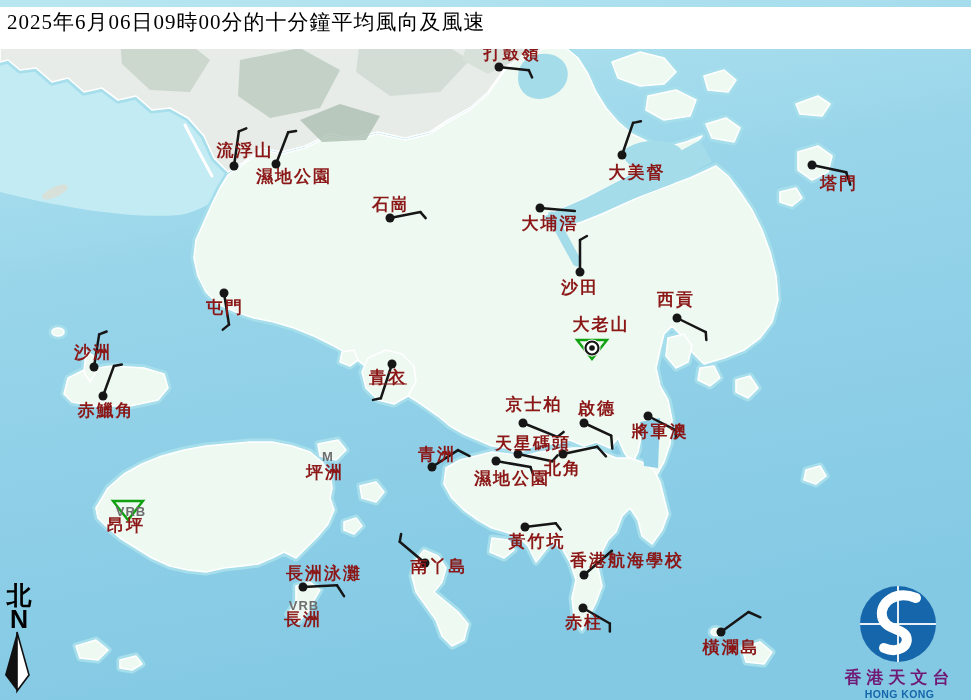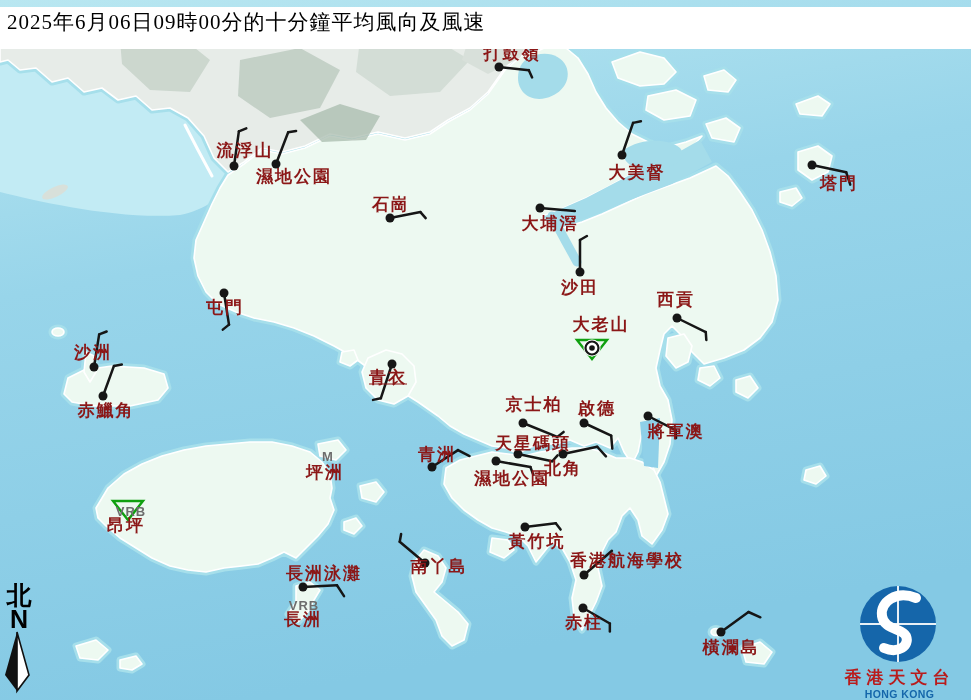--- a/index.html
+++ b/index.html
@@ -15,21 +15,21 @@
             font-size:13px;font-weight:700;letter-spacing:1px;white-space:nowrap;
             font-family:"Liberation Sans","DejaVu Sans",sans-serif;}
   .title-bar{position:absolute;left:0;top:7px;width:971px;height:42px;background:#ffffff;
              color:#000;font-size:21px;line-height:30px;padding-left:7px;box-sizing:border-box;
              letter-spacing:1px;font-weight:500;white-space:nowrap;}
   .compass{position:absolute;left:2px;top:583px;width:34px;text-align:center;color:#000;}
   .compass .hanzi{font-size:25px;font-weight:700;line-height:25px;display:block;}
   .compass .letter{font-family:"Liberation Sans","DejaVu Sans",sans-serif;
                    font-size:25px;font-weight:800;line-height:22px;display:block;}
   .logo-block{position:absolute;left:832px;top:584px;width:135px;text-align:center;}
-  .logo-cn{color:#b91c1c;font-size:17px;font-weight:700;letter-spacing:5px;line-height:20px;
+  .logo-cn{color:#701a75;font-size:17px;font-weight:700;letter-spacing:5px;line-height:20px;
            font-family:"Liberation Serif","DejaVu Serif",serif;}
   .logo-en{color:#1566aa;font-size:10.5px;font-weight:700;letter-spacing:0.4px;line-height:13px;
            font-family:"Liberation Sans","DejaVu Sans",sans-serif;}
 </style>
 </head>
 <body>
 
 <div class="screen">
 
   <svg id="base-map" width="971" height="700" viewBox="0 0 971 700">
@@ -287,21 +287,21 @@
       <div class="st-label" style="left: 550px; top: 223px;">大埔滘</div>
       <div class="st-label" style="left: 580px; top: 287px;">沙田</div>
       <div class="st-label" style="left: 225px; top: 307px;">屯門</div>
       <div class="st-label" style="left: 676px; top: 299px;">西貢</div>
       <div class="st-label" style="left: 93px; top: 352px;">沙洲</div>
       <div class="st-label" style="left: 601px; top: 324px;">大老山</div>
       <div class="st-label" style="left: 388px; top: 377px; text-decoration: underline;">青衣</div>
       <div class="st-label" style="left: 106px; top: 410px;">赤鱲角</div>
       <div class="st-label" style="left: 534px; top: 404px;">京士柏</div>
       <div class="st-label" style="left: 597px; top: 408px;">啟德</div>
-      <div class="st-label" style="left: 660px; top: 431px; margin-left: 16px;">將軍澳</div>
+      <div class="st-label" style="left: 660px; top: 431px;">將軍澳</div>
       <div class="st-label" style="left: 533px; top: 443px;">天星碼頭</div>
       <div class="st-label" style="left: 428px; top: 454px; margin-left: 9px;">青洲</div>
       <div class="st-label" style="left: 512px; top: 478px;">濕地公園</div>
       <div class="st-label" style="left: 563px; top: 468px;">北角</div>
       <div class="st-label" style="left: 325px; top: 472px;">坪洲</div>
       <div class="code-label" style="left: 328px; top: 456px;">M</div>
       <div class="st-label" style="left: 126px; top: 525px;">昂坪</div>
       <div class="code-label" style="left: 131px; top: 511px;">VRB</div>
       <div class="st-label" style="left: 537px; top: 541px;">黃竹坑</div>
       <div class="st-label" style="left: 439px; top: 546px; margin-top: 20px;">南丫島</div>

